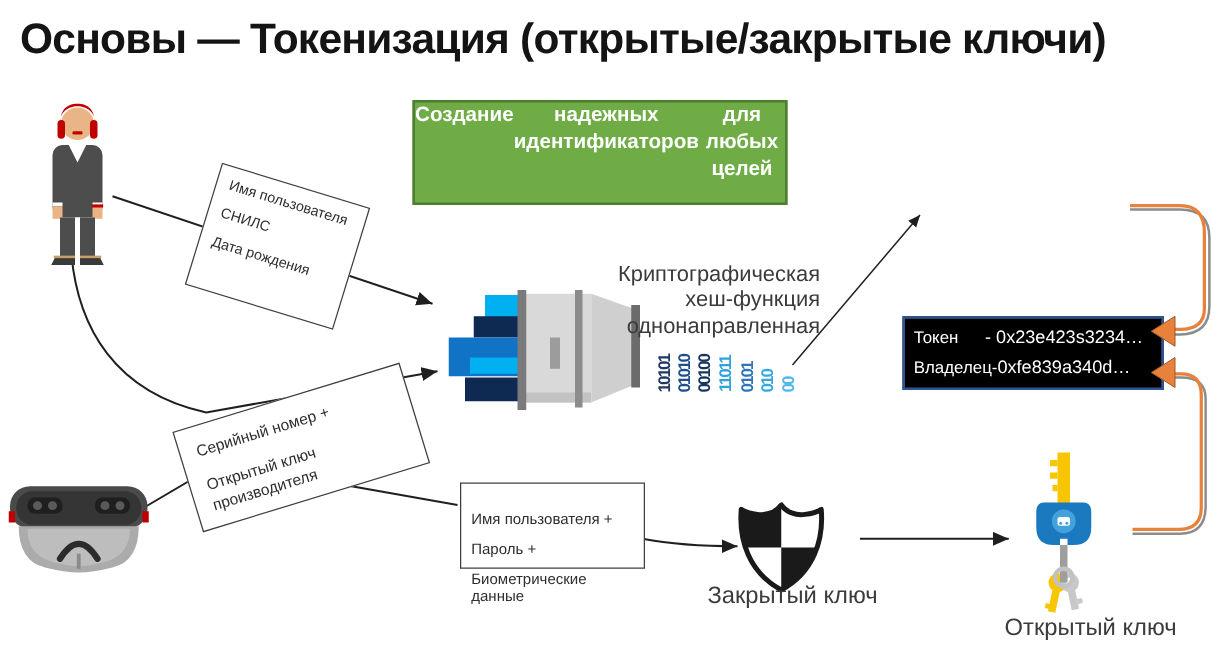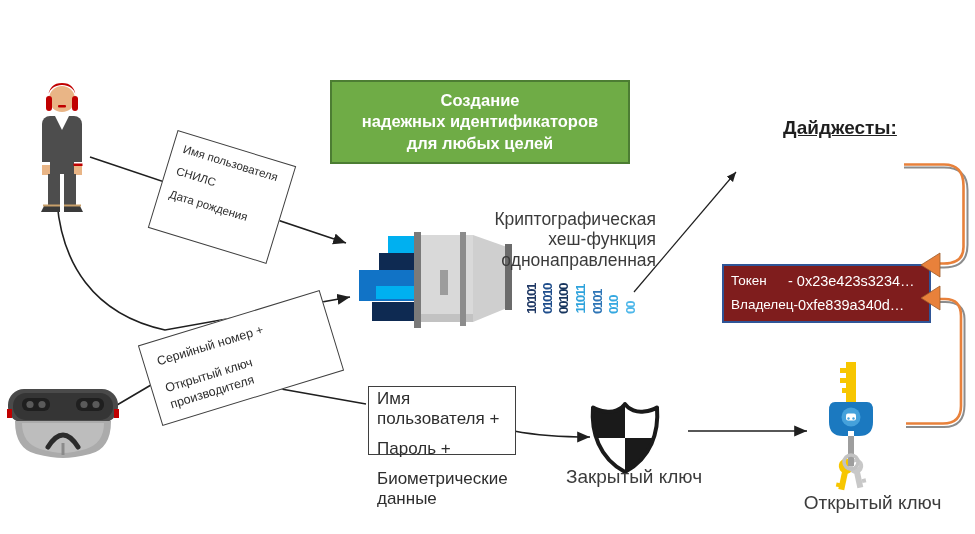--- a/index.html
+++ b/index.html
@@ -7,46 +7,46 @@
          font-family:"Liberation Sans",sans-serif;}
   svg.layer{position:absolute;left:0;top:0;z-index:1;}
   svg.layer-top{position:absolute;left:0;top:0;z-index:5;pointer-events:none;}
   .gfx{position:absolute;z-index:2;}
 
   .title{position:absolute;left:16px;top:12px;width:950px;z-index:2;
          font-size:34px;font-weight:700;color:#141414;letter-spacing:-0.6px;white-space:nowrap;}
 
   .green-box{position:absolute;left:330px;top:80px;width:300px;height:84px;z-index:2;
          background:#6FAC46;border:2px solid #4c7d33;box-sizing:border-box;color:#fff;
-         font-weight:700;font-size:16.5px;text-align:center;display:flex;flex-direction:column;
+         font-weight:700;font-size:16.5px;text-align:center;display:flex;flex-direction:row;
          justify-content:center;line-height:1.3;}
 
   .note-box{position:absolute;background:#fff;border:1.4px solid #3f3f3f;box-sizing:border-box;
          color:#2e2e2e;z-index:2;}
   .nb-line{display:block;}
   #identity-box{left:160px;top:146px;width:124px;height:102px;transform:rotate(17deg);
          padding:8px 10px;font-size:11.5px;line-height:1.25;}
   #identity-box .nb-line + .nb-line{margin-top:9px;}
   #device-box{left:146px;top:316px;width:190px;height:84px;transform:rotate(-17deg);
          padding:12px 13px;font-size:12.5px;line-height:1.3;}
   #device-box .nb-line + .nb-line{margin-top:12px;}
-  #credentials-box{left:368px;top:386px;width:148px;height:69px;padding:2px 8px;font-size:17px;}
+  #credentials-box{left:368px;top:386px;width:148px;height:69px;padding:21px 8px;font-size:12px;}
   #credentials-box .nb-line + .nb-line{margin-top:10px;}
 
   .hash-label{position:absolute;left:400px;top:186px;width:256px;z-index:2;text-align:right;
          font-size:17.5px;color:#3B3B3B;line-height:1.17;margin-top:23px;}
 
   .digests-title{position:absolute;left:745px;top:117px;width:190px;z-index:2;text-align:center;
          font-size:19px;font-weight:700;color:#1f1f1f;text-decoration:underline;}
   .digest{position:absolute;z-index:2;font-size:22px;color:#3a3a3a;white-space:nowrap;}
   #digest-1{left:741px;top:149px;}
   #digest-2{left:743px;top:186px;}
 
-  .token-box{position:absolute;left:722px;top:264px;width:209px;height:59px;z-index:3;
-         background:#7f1d1d;border:2px solid #2F5597;box-sizing:border-box;color:#fff;
+  .token-box{position:absolute;left:722px;top:253px;width:209px;height:59px;z-index:3;
+         background:#000000;border:2px solid #2F5597;box-sizing:border-box;color:#fff;
          padding:4px 7px;display:flex;flex-direction:column;justify-content:space-around;}
   .token-row{display:flex;font-size:14.5px;white-space:nowrap;line-height:1.2;}
   .token-row .lbl{min-width:57px;font-size:13.5px;}
 
   .binary{position:absolute;left:524px;top:246px;width:132px;height:68px;z-index:2;}
   .bin-col{position:absolute;bottom:0;writing-mode:vertical-rl;transform:rotate(180deg);
          font-weight:700;font-size:13.5px;letter-spacing:-1.5px;line-height:15px;}
   .bin-col:nth-child(1){left:0;}   .bin-col:nth-child(2){left:16px;}
   .bin-col:nth-child(3){left:32px;}.bin-col:nth-child(4){left:49px;}
   .bin-col:nth-child(5){left:66px;}.bin-col:nth-child(6){left:82px;}
@@ -68,20 +68,21 @@
       </marker>
     </defs>
     <line x1="90" y1="157" x2="346" y2="243" stroke="#1f1f1f" stroke-width="1.6" marker-end="url(#ah)"></line>
     <path d="M57,202 C62,262 92,314 165,330 L350,297" fill="none" stroke="#1f1f1f" stroke-width="1.6" marker-end="url(#ah)"></path>
     <path d="M117,405 L207,352 L270,387 L366,404" fill="none" stroke="#1f1f1f" stroke-width="1.6"></path>
     <path d="M514,431 C540,436 562,437 590,437" fill="none" stroke="#1f1f1f" stroke-width="1.6" marker-end="url(#ah)"></path>
     <line x1="688" y1="431" x2="807" y2="431" stroke="#1f1f1f" stroke-width="1.6" marker-end="url(#ah)"></line>
     <line x1="634" y1="292" x2="736" y2="172" stroke="#1f1f1f" stroke-width="1.2" marker-end="url(#ah)"></line>
   </svg>
 
+  <div class="title">Основы — Токенизация (открытые/закрытые ключи)</div>
 
   <svg class="gfx" style="left:18px;top:72px;" width="88" height="142" viewBox="0 0 88 142">
     <rect x="24" y="44" width="40" height="58" rx="8" fill="#4D4D4D"></rect>
     <circle cx="44" cy="27" r="13" fill="#E9B586"></circle>
     <path d="M30,28 C28,8 60,8 58,28 C58,15 52,11 44,11 C36,11 30,15 30,28 Z" fill="#C00000"></path>
     <rect x="28" y="24" width="6" height="15" rx="3" fill="#C00000"></rect>
     <rect x="54" y="24" width="6" height="15" rx="3" fill="#C00000"></rect>
     <rect x="40" y="33" width="8" height="2.5" rx="1" fill="#C00000"></rect>
     <polygon points="37,44 51,44 44,58" fill="#ffffff"></polygon>
     <rect x="24" y="90" width="8" height="3" fill="#ffffff"></rect>
@@ -156,21 +157,20 @@
     <div class="bin-col" style="color: rgb(53, 168, 224);">010</div>
     <div class="bin-col" style="color: rgb(79, 184, 234);">00</div>
   </div>
 
   <div class="hash-label">
     <div>Криптографическая</div>
     <div>хеш-функция</div>
     <div>однонаправленная</div>
   </div>
 
-  <div class="digests-title">Дайджесты:</div>
 
   <div class="token-box">
     <div class="token-row">
       <span class="lbl">Токен</span>
       <span class="val">- 0x23e423s3234…</span>
     </div>
     <div class="token-row">
       <span class="lbl">Владелец-</span>
       <span class="val">0xfe839a340d…</span>
     </div>

